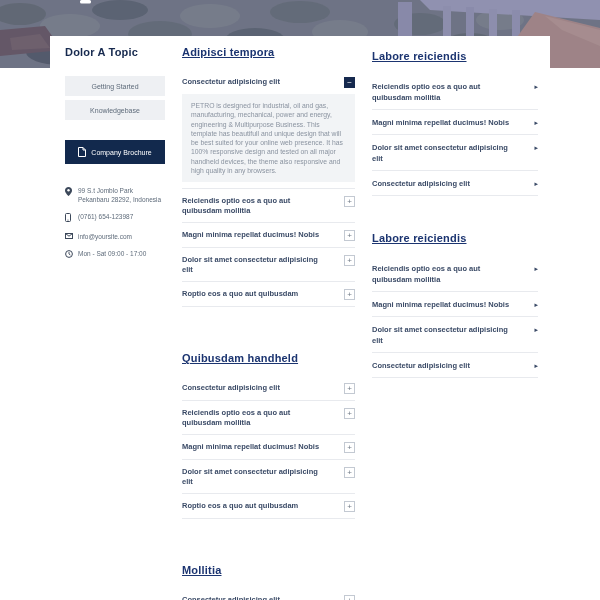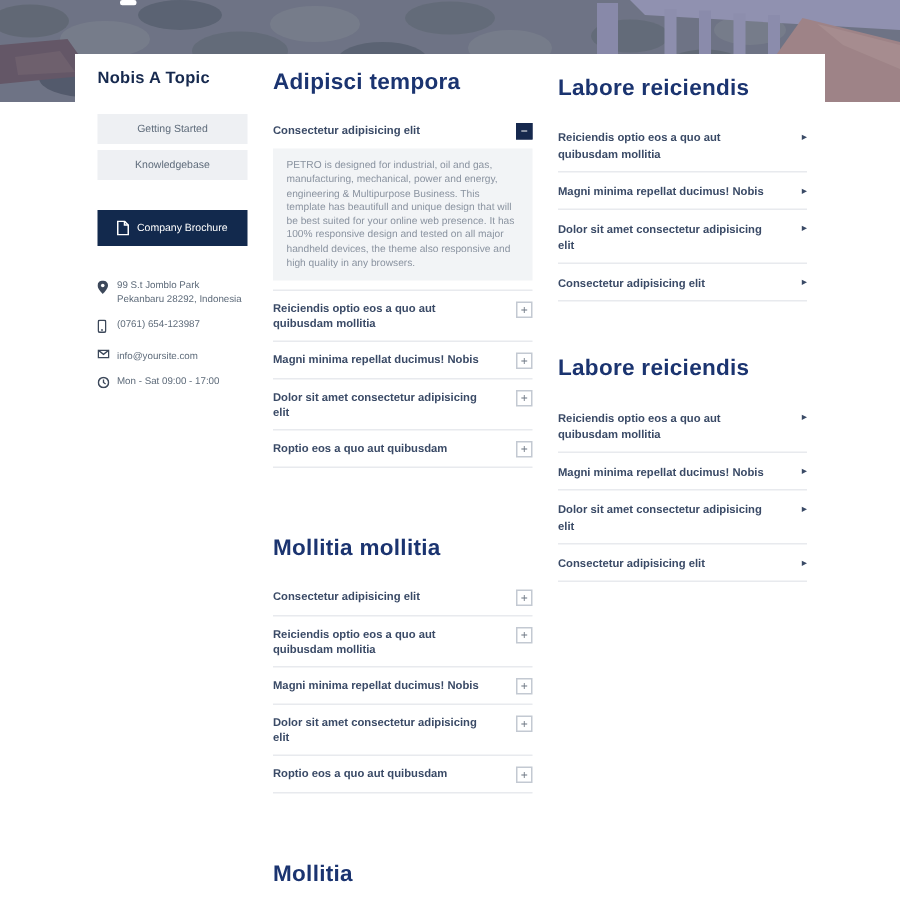--- a/index.html
+++ b/index.html
@@ -23,21 +23,21 @@
   .brochure-btn { margin-top:20px; width:100%; height:24px; background:#12294d; border:none;
     color:#ffffff; font-size:7px; font-family:inherit; display:flex; align-items:center;
     justify-content:center; gap:5px; cursor:pointer; }
   .contact { margin-top:22px; }
   .c-row { display:flex; gap:5px; margin-bottom:8px; font-size:6.5px; color:#5e6b7a; line-height:9px; }
   .c-ico { flex:0 0 8px; padding-top:0.5px; }
 
   
   .col-mid   { position:absolute; left:132px; top:10px; width:173px; }
   .col-right { position:absolute; left:322px; top:14px; width:166px; }
-  .sec-heading { font-size:15px; font-weight:bold; color:#1b3470; letter-spacing:.2px; margin-bottom:12px; }
+  .sec-heading { font-size:11px; font-weight:bold; color:#1b3470; letter-spacing:.2px; margin-bottom:12px;text-decoration:underline; }
   .sec { margin-bottom:45px; }
   .sec-r2 { margin-top:36px; }
 
   
   .acc-row { display:flex; justify-content:space-between; align-items:flex-start;
     padding:6.5px 0; border-bottom:1px solid #e8eaee; cursor:pointer; }
   .acc-row.open { border-bottom:none; }
   .acc-row.bt { border-top:1px solid #e8eaee; }
   .acc-title { font-size:7.5px; font-weight:bold; color:#3a4a66; line-height:10px; width:142px; }
   .acc-icon { width:11px; height:11px; border:1px solid #c3c9d2; color:#707a86;
@@ -86,21 +86,21 @@
       <polygon points="535,12 600,28 600,68 495,68" fill="#cfa67e"></polygon>
       <polygon points="545,16 600,30 600,46 562,30" fill="#dcb68c"></polygon>
       <rect width="600" height="68" fill="#5a5494" opacity="0.42"></rect>
       <rect x="80" y="0" width="11" height="3.5" rx="1.5" fill="#ffffff"></rect>
     </svg>
   </div>
 
   <div class="card">
 
     <aside class="sidebar">
-      <div class="sb-heading">Nobis A Topic</div>
+      <div class="sb-heading">Dolor A Topic</div>
 
       <button class="topic-btn">Getting Started</button>
       <button class="topic-btn">Knowledgebase</button>
 
       <button class="brochure-btn">
         <span style="display:inline-flex;">
           <svg width="8" height="10" viewBox="0 0 8 10">
               <path d="M0.5 0.5 h4.5 l2.5 2.5 v6.5 h-7 z" fill="none" stroke="#ffffff" stroke-width="1"></path>
               <path d="M5 0.5 v2.5 h2.5" fill="none" stroke="#ffffff" stroke-width="1"></path>
             </svg>
@@ -171,21 +171,21 @@
           <span class="acc-title">Dolor sit amet consectetur adipisicing elit</span>
           <span class="acc-icon">+</span>
         </div>
         <div class="acc-row">
           <span class="acc-title">Roptio eos a quo aut quibusdam</span>
           <span class="acc-icon">+</span>
         </div>
       </section>
 
       <section class="sec">
-        <div class="sec-heading">Mollitia mollitia</div>
+        <div class="sec-heading">Quibusdam handheld</div>
         <div class="acc-row">
           <span class="acc-title">Consectetur adipisicing elit</span>
           <span class="acc-icon">+</span>
         </div>
         <div class="acc-row">
           <span class="acc-title">Reiciendis optio eos a quo aut quibusdam mollitia</span>
           <span class="acc-icon">+</span>
         </div>
         <div class="acc-row">
           <span class="acc-title">Magni minima repellat ducimus! Nobis</span>

